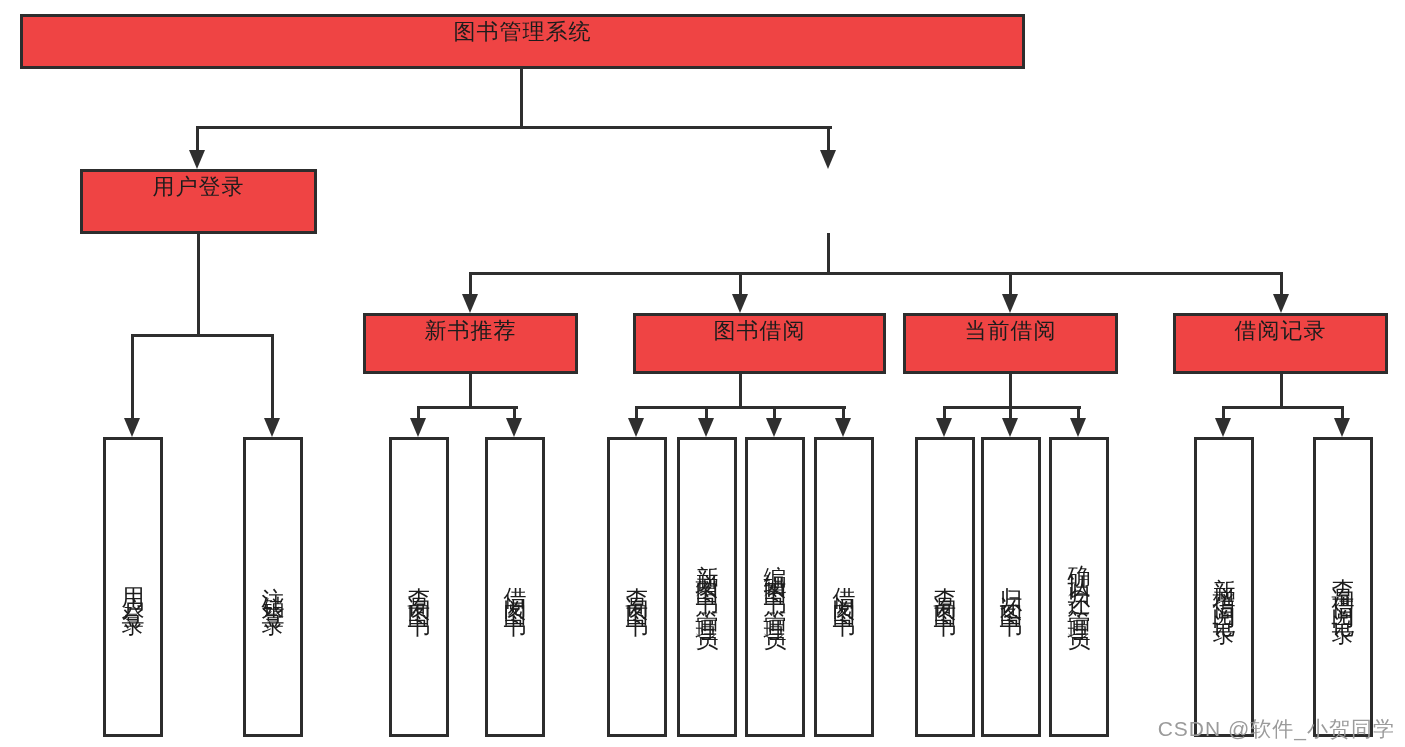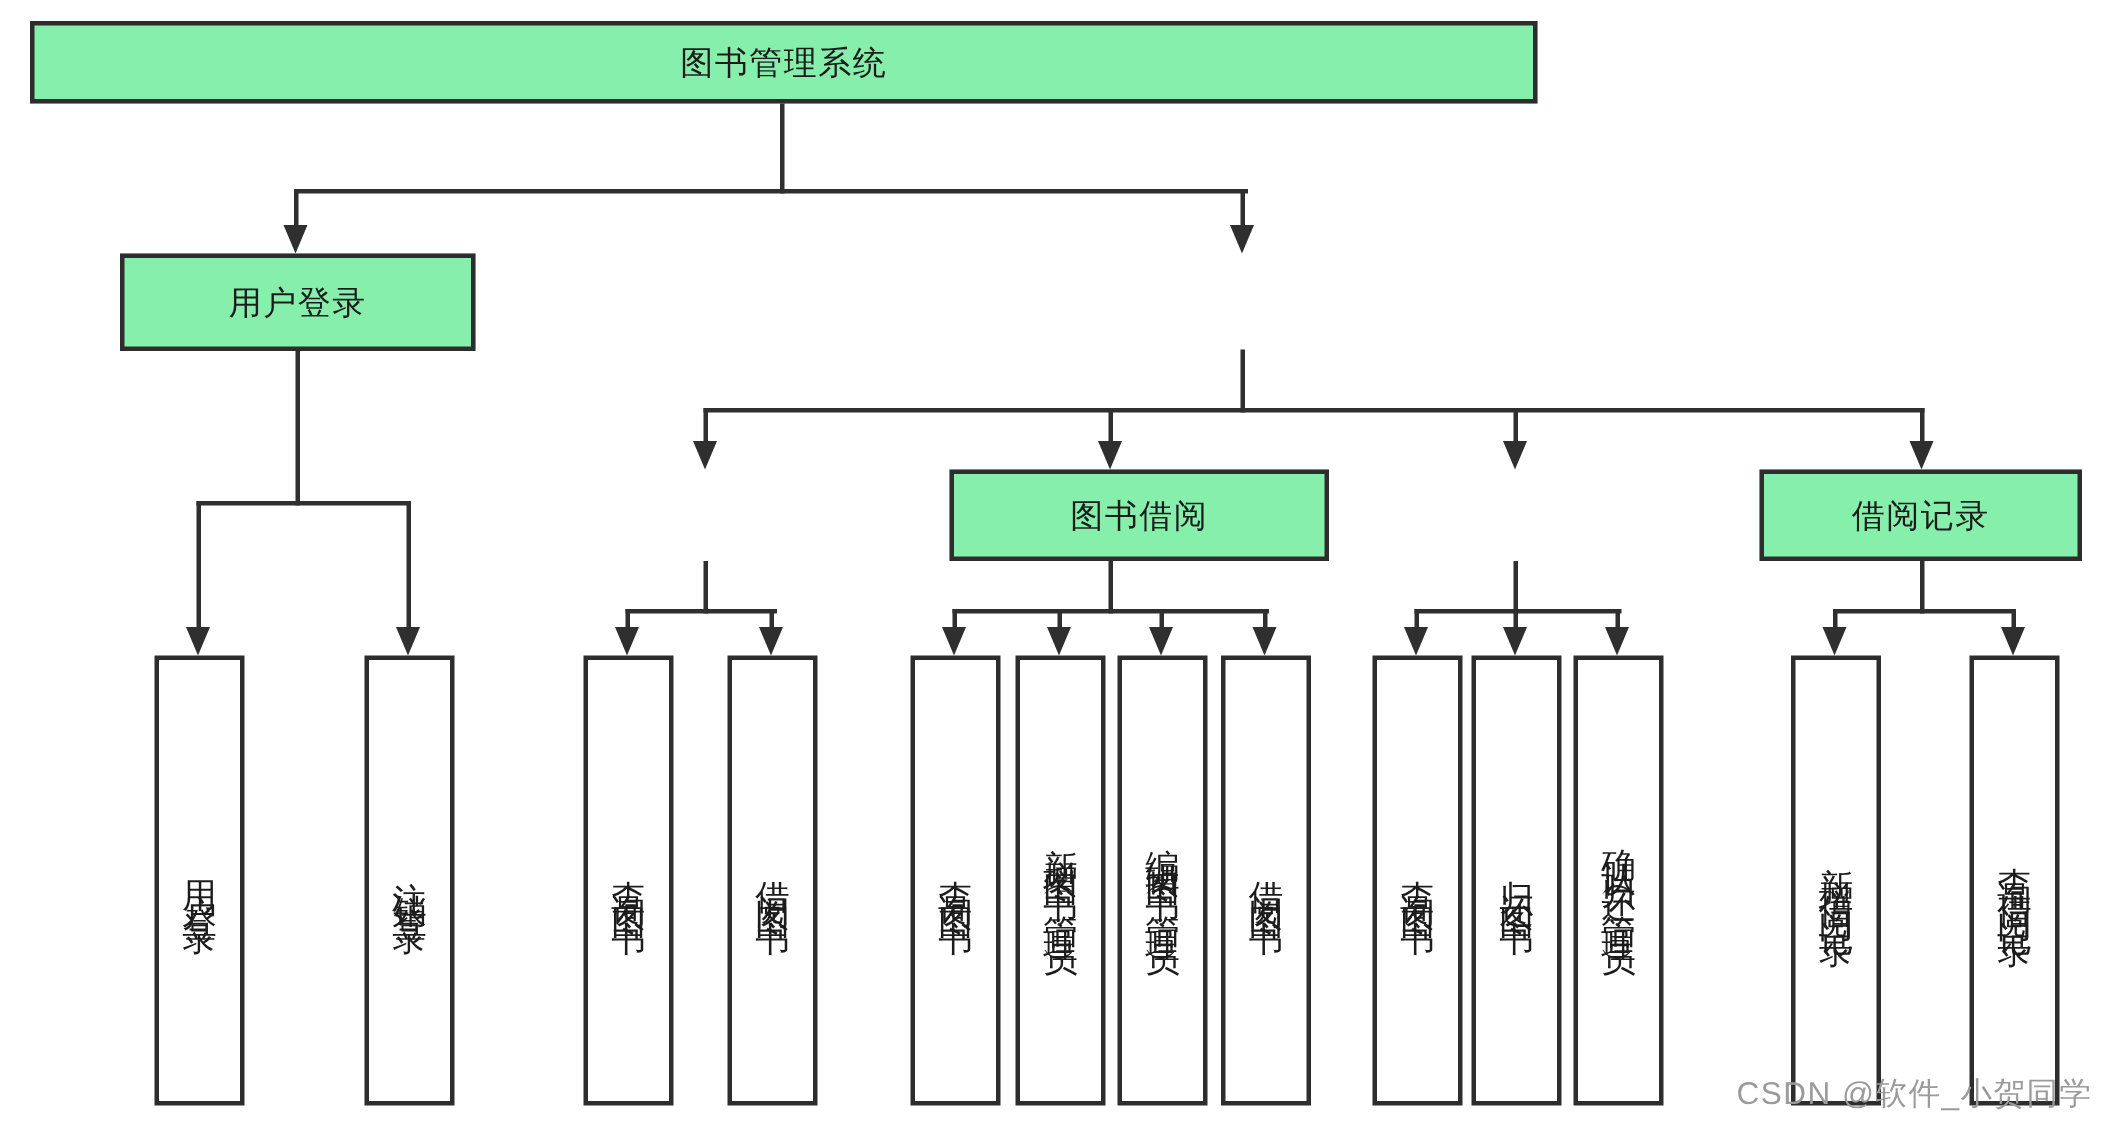--- a/index.html
+++ b/index.html
@@ -13,23 +13,22 @@
     width: 1405px;
     height: 747px;
     background: #ffffff;
     overflow: hidden;
   }
   
   .box {
     position: absolute;
     box-sizing: border-box;
     border: 3px solid #2d2d2d;
-    background: #86efac;
+    background: #ef4444;
     display: flex;
-    align-items: center;
     justify-content: center;
     color: #1c1c1c;
     font-size: 22px;
     letter-spacing: 1px;
     white-space: nowrap;
   }
   
   .vbox {
     position: absolute;
     box-sizing: border-box;
@@ -82,25 +81,31 @@
 
   <div class="box" style="left:20px; top:14px; width:1005px; height:55px;">
     <span>图书管理系统</span>
   </div>
 
   <div class="box" style="left:80px; top:169px; width:237px; height:65px;">
     <span>用户登录</span>
   </div>
 
 
+  <div class="box" style="left:363px; top:313px; width:215px; height:61px;">
+    <span>新书推荐</span>
+  </div>
 
   <div class="box" style="left:633px; top:313px; width:253px; height:61px;">
     <span>图书借阅</span>
   </div>
 
+  <div class="box" style="left:903px; top:313px; width:215px; height:61px;">
+    <span>当前借阅</span>
+  </div>
 
   <div class="box" style="left:1173px; top:313px; width:215px; height:61px;">
     <span>借阅记录</span>
   </div>
 
   <div class="vbox" style="left:103px; top:437px; width:60px; height:300px;">
     <span class="vtext">用户登录</span>
   </div>
   <div class="vbox" style="left:243px; top:437px; width:60px; height:300px;">
     <span class="vtext">注销登录</span>

